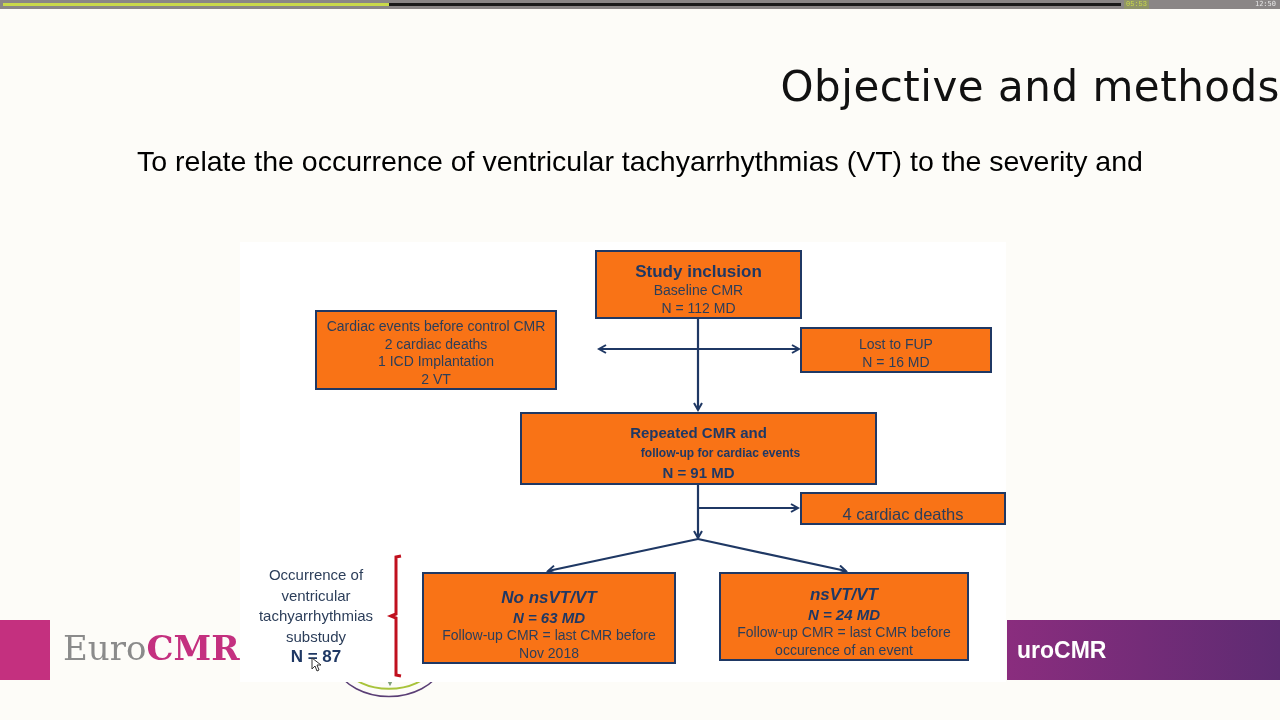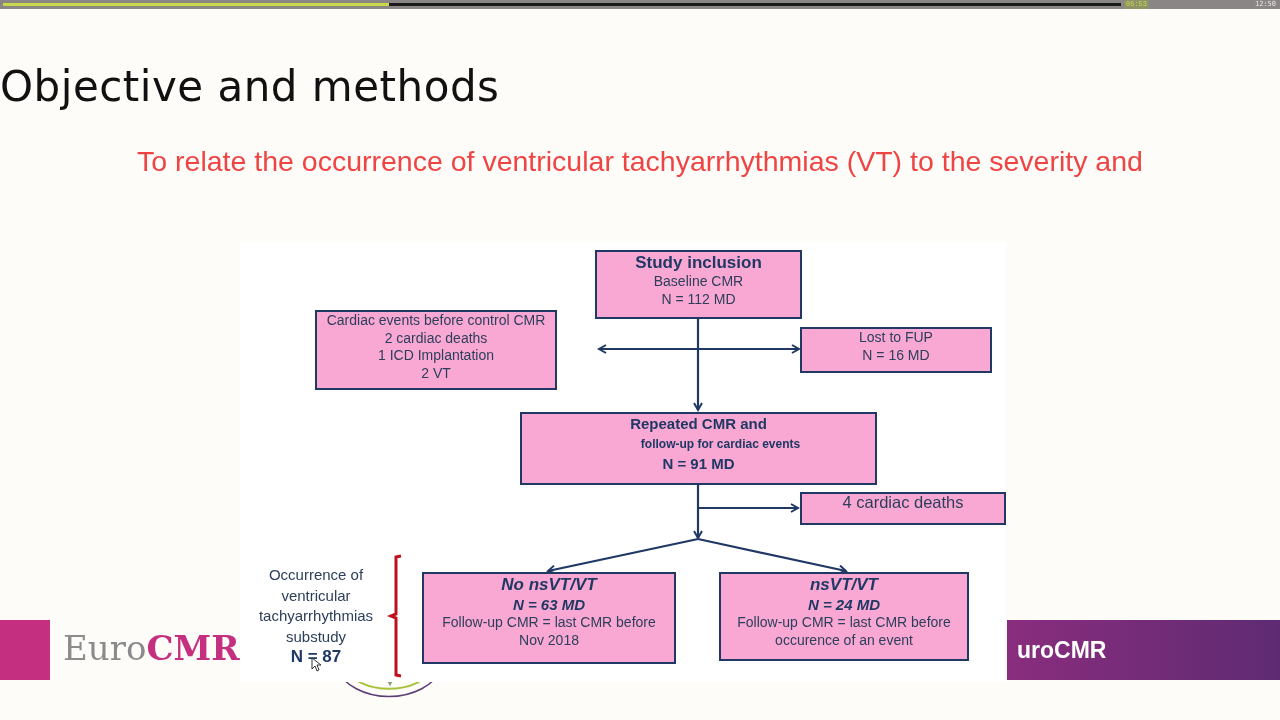--- a/index.html
+++ b/index.html
@@ -23,26 +23,26 @@
     position:absolute; left:1124px; top:0; font-size:7px; line-height:9px;
     color:#c9d94a; background:#8f9468; padding:0 2px;
     font-family: Liberation Mono, monospace;
   }
   .time-total {
     position:absolute; right:4px; top:0; font-size:7px; line-height:9px;
     color:#e6e6e6; font-family: "DejaVu Sans Mono", monospace;
   }
 
   .slide-title {
-    position:absolute; left:0; top:62px; width:1280px; text-align:left;
+    position:absolute; left:0; top:62px; width:1280px; text-align:right;
     font-family: "DejaVu Sans", sans-serif; font-size:42px; color:#111; letter-spacing:0.5px;
   }
   .objective {
     position:absolute; left:0; top:142px; width:1280px; text-align:center;
-    font-size:28.5px; line-height:38px; color:#ef4444;
+    font-size:28.5px; line-height:38px; color:#000000;
   }
 
   
   .band-left {
     position:absolute; left:0; top:620px; width:50px; height:60px; background:#c4307f;
   }
   .brand-left {
     position:absolute; left:63px; top:628px; font-size:34px; line-height:40px;
     font-family: "DejaVu Serif", serif; color:#8b8b8b;
   }
@@ -60,23 +60,23 @@
   .logo {
     position:absolute; left:330px; top:668px; width:120px; height:50px;
   }
 
   
   .diagram {
     position:absolute; left:240px; top:242px; width:766px; height:440px;
     background:#ffffff;
   }
   .box {
-    position:absolute; border:2px solid #1f3864; background:#f9a8d4;
+    position:absolute; border:2px solid #1f3864; background:#f97316;
     box-sizing:border-box; text-align:center; color:#1f3864;
-    display:flex; flex-direction:column; justify-content:flex-start; align-items:center;
+    display:flex; flex-direction:column; justify-content:flex-end; align-items:center;
   }
   .box .l { font-size:14px; line-height:17.5px; color:#2c3e5a; }
   .box .b { font-weight:bold; color:#1f3864; }
   .box .bi { font-weight:bold; font-style:italic; color:#1f3864; }
 
   .substudy {
     position:absolute; left:250px; top:565px; width:132px; text-align:center;
     color:#2c3e5a; font-size:15px; line-height:20.5px;
   }
   .substudy .n { font-weight:bold; font-size:17px; color:#1f3864; }

